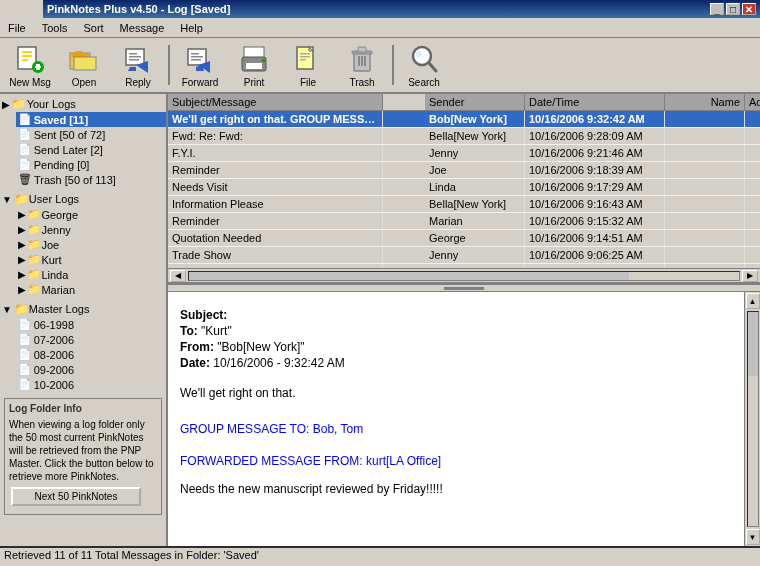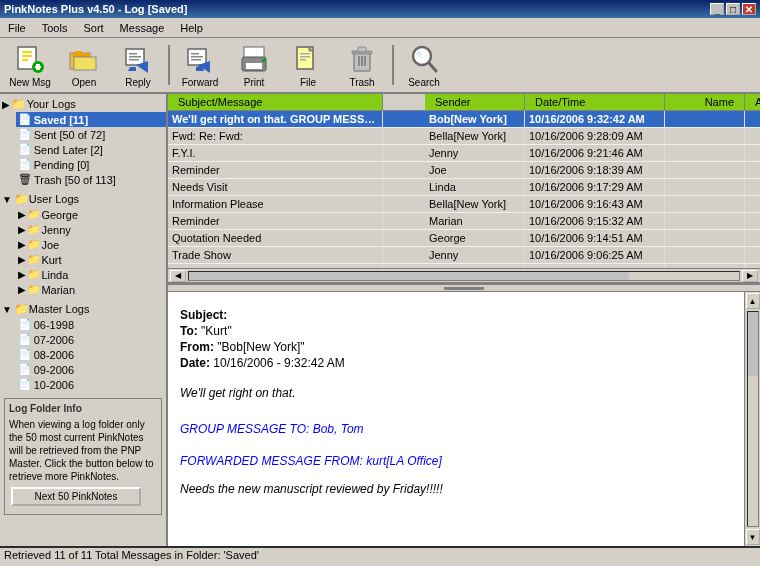--- a/index.html
+++ b/index.html
@@ -1,19 +1,19 @@
 <!DOCTYPE html>
 <html><head>
   <meta charset="utf-8">
   <style>
     * { box-sizing: border-box; margin: 0; padding: 0; }
     body { font-family: 'Tahoma', 'Arial', sans-serif; font-size: 11px; background: #d4d0c8; width: 760px; height: 566px; overflow: hidden; }
     
     
-    #title-bar { background: linear-gradient(to bottom, #0a246a, #3a6ea5); color: white; height: 18px; display: flex; align-items: center; justify-content: space-between; padding: 0 4px; font-size: 11px; font-weight: bold; }
+    #title-bar { background: linear-gradient(to bottom, #0a246a, #3a6ea5); color: white; height: 18px; display: flex; align-items: center; justify-content: space-between; padding: 0 4px; font-size: 11px; font-weight: bold; margin-left: 43px; }
     #title-bar-buttons { display: flex; gap: 2px; }
     #title-bar-buttons span { width: 14px; height: 12px; display: flex; align-items: center; justify-content: center; font-size: 10px; background: #c0c0c0; border: 1px outset #fff; cursor: pointer; color: black; }
     
     
     #menu-bar { background: #d4d0c8; height: 20px; display: flex; align-items: center; border-bottom: 1px solid #808080; }
     #menu-bar span { padding: 2px 8px; font-size: 11px; cursor: pointer; }
     
     
     #toolbar { background: #d4d0c8; height: 56px; display: flex; align-items: center; padding: 2px 4px; border-bottom: 2px solid #808080; gap: 2px; }
     .toolbar-btn { display: flex; flex-direction: column; align-items: center; justify-content: center; width: 52px; height: 50px; border: 1px solid transparent; cursor: pointer; font-size: 10px; gap: 2px; }
@@ -29,35 +29,35 @@
     .sidebar-item { display: flex; align-items: center; padding: 1px 2px; cursor: pointer; white-space: nowrap; }
     .sidebar-item.selected { background: #316ac5; color: white; }
     .sidebar-indent1 { padding-left: 16px; }
     
     
     #right-panel { flex: 1; display: flex; flex-direction: column; overflow: hidden; }
     
     
     #message-list-container { height: 190px; border-bottom: 2px solid #808080; overflow: hidden; display: flex; flex-direction: column; }
     #message-list-header { display: flex; background: #d4d0c8; border-bottom: 1px solid #808080; }
-    .col-header { border-right: 1px solid #808080; padding: 2px 10px; font-size: 11px; cursor: pointer; white-space: nowrap; overflow: hidden; background: #84cc16; }
+    .col-header { border-right: 1px solid #808080; padding: 2px 4px; font-size: 11px; cursor: pointer; white-space: nowrap; overflow: hidden; background: #a3a3a3; }
     #message-list { overflow-y: auto; overflow-x: hidden; flex: 1; }
     .msg-row { display: flex; cursor: pointer; border-bottom: 1px solid #f0f0f0; }
     .msg-row.selected { background: #316ac5; color: white; }
     .msg-row.selected .msg-cell { color: white; }
     .msg-row.unread .msg-cell { font-weight: bold; }
     .msg-cell { padding: 2px 4px; font-size: 11px; overflow: hidden; white-space: nowrap; text-overflow: ellipsis; border-right: 1px solid #ddd; }
     
     
     #splitter { height: 8px; background: #d4d0c8; cursor: ns-resize; border-top: 1px solid #808080; border-bottom: 1px solid #808080; display: flex; align-items: center; justify-content: center; }
     
     
     #message-preview { flex: 1; background: white; overflow-y: auto; padding: 16px 12px; font-size: 12px; position: relative; }
     .msg-header-line { margin-bottom: 2px; }
-    .msg-body { margin-top: 16px; font-style: italic; }
+    .msg-body { margin-top: 16px; }
     .group-msg { color: blue; margin-top: 8px; }
     .forward-msg { color: blue; margin-top: 4px; }
     
     
     #status-bar { height: 16px; background: #d4d0c8; border-top: 2px inset #808080; display: flex; align-items: center; padding: 0 4px; font-size: 11px; }
     
     
     #log-info-box { margin: 4px; border: 1px solid #808080; background: #d4d0c8; padding: 4px; font-size: 10px; }
     #log-info-box .box-title { font-size: 10px; font-weight: bold; margin-bottom: 4px; color: #333; }
     #log-info-btn { margin: 4px 2px; width: 130px; background: #d4d0c8; border: 2px outset #fff; padding: 2px 4px; font-size: 10px; cursor: pointer; text-align: center; }

